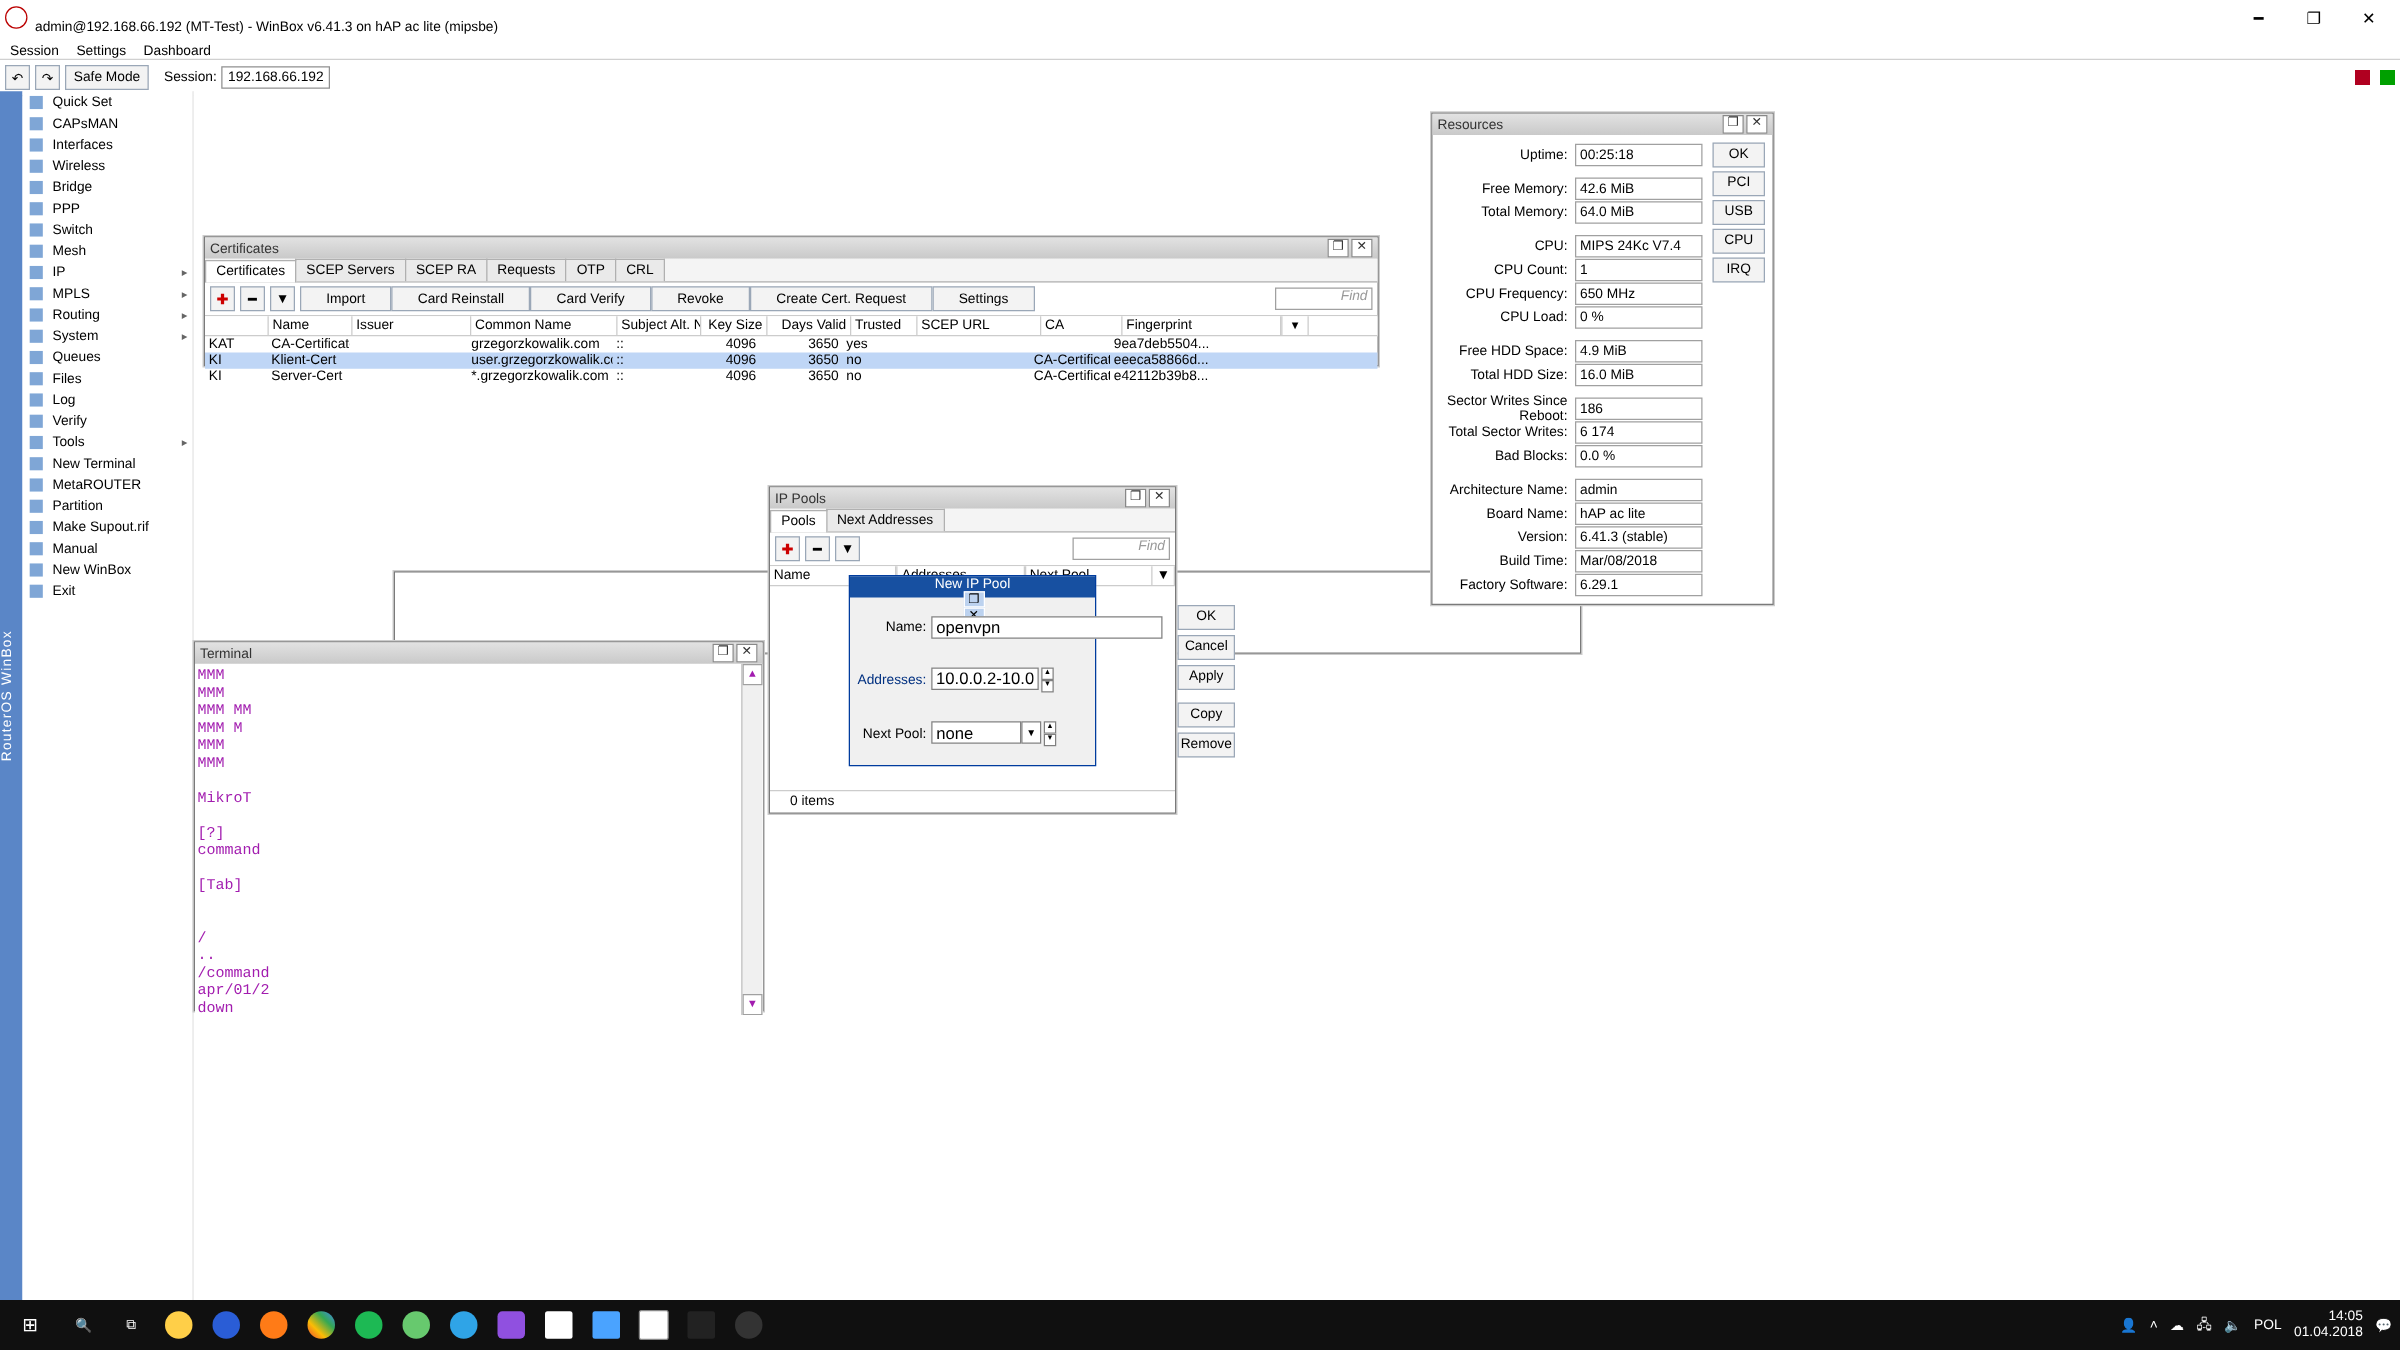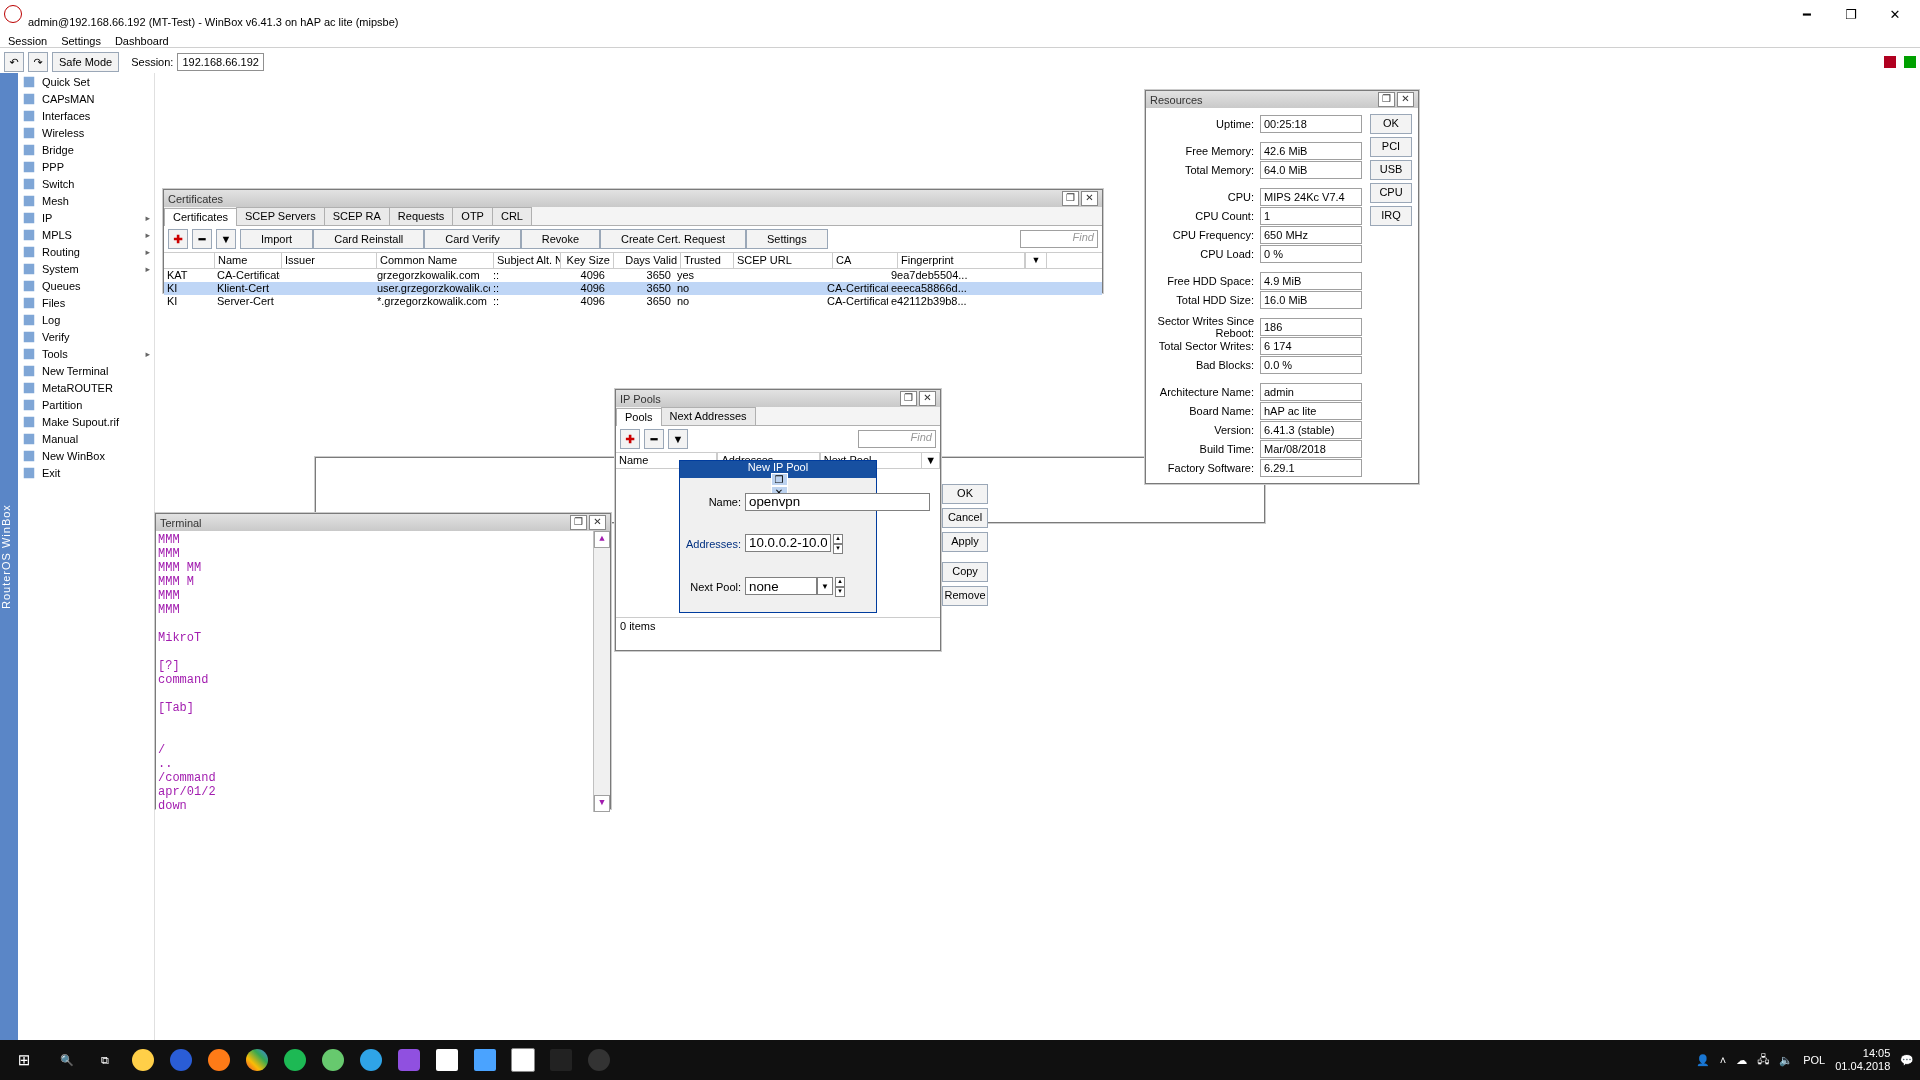--- a/index.html
+++ b/index.html
@@ -401,21 +401,21 @@
       <span class="btn-sq">━</span>
       <span class="btn-sq">▼</span>
       <span class="find-box">Find</span>
     </div>
     <div class="thead">
       <span class="c pc1">Name</span>
       <span class="c pc2" style="border-left:1px solid #ccc">Addresses</span>
       <span class="c pc3" style="border-left:1px solid #ccc">Next Pool</span>
       <span class="c hend">▼</span>
     </div>
-    <div style="position:absolute;bottom:15px;left:0;right:0;height:17px;border-top:1px solid #ccc;padding:0 4px;line-height:17px;">0 items</div>
+    <div style="position:absolute;bottom:0;left:0;right:0;height:17px;border-top:1px solid #ccc;padding:0 16px;line-height:17px;">0 items</div>
   </div>
 
   <div class="dlg" style="left:524px;top:387px;width:196px;">
     <div class="dlg-t">
       <span class="dt-title">New IP Pool</span>
       <span class="tctrl">❐</span>
       <span class="tctrl">✕</span>
     </div>
     <div style="display:flex;">
       <div class="form">

